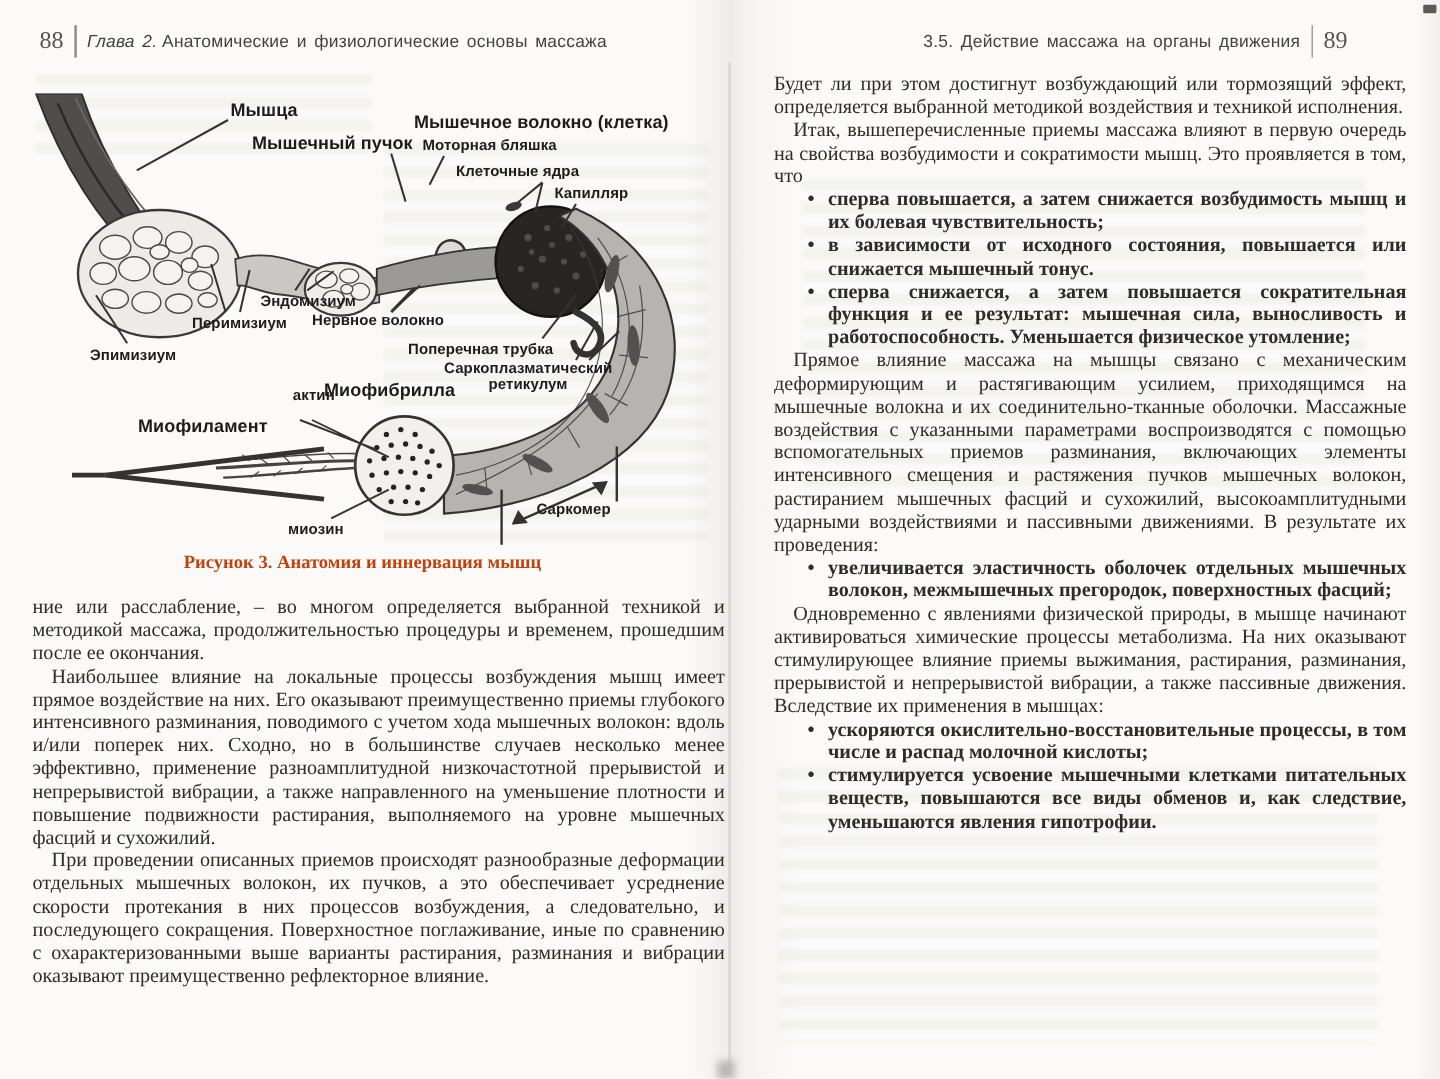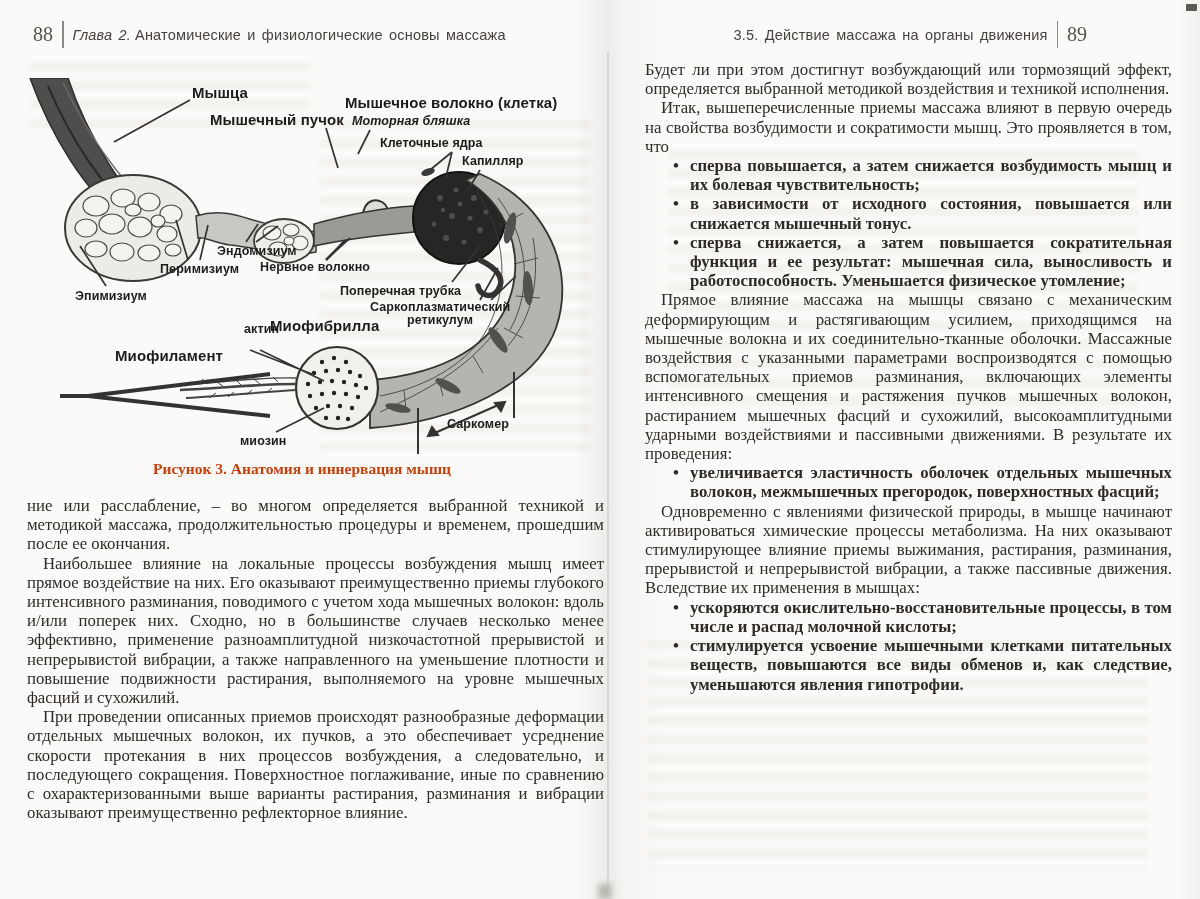--- a/index.html
+++ b/index.html
@@ -1,20 +1,20 @@
 <!DOCTYPE html>
 <html><head>
 <meta charset="utf-8">
 <style>
   html,body{margin:0;padding:0;}
   body{width:1200px;height:899px;position:relative;background:#fbfaf8;overflow:hidden;
        font-family:"Liberation Serif",serif;color:#2d2a27;}
   .page{position:absolute;top:0;height:899px;border-radius:28px;}
   #left-page{left:0;width:608px;}
-  #right-page{left:608px;width:516px;}
+  #right-page{left:608px;width:516px;padding-left:36px;}
 
   
   .runhead{position:absolute;top:21px;display:flex;align-items:center;gap:9px;
            font-family:"Liberation Sans",sans-serif;font-size:14.5px;color:#454240;}
   #left-page .runhead{left:33px;}
   #right-page .runhead{right:37px;}
   .pagenum{font-family:"Liberation Serif",serif;font-size:20px;color:#56534f;}
   .runrule{width:1.5px;height:27px;background:#8a8885;}
   .chap-italic{font-style:italic;margin-right:4px;}
   .runtitle{letter-spacing:.2px;word-spacing:2px;}
@@ -208,21 +208,21 @@
         <path d="M300,180 L322,160"></path>
         <path d="M78,208 L52,168"></path>
         <path d="M424,204 L452,168"></path>
         <path d="M452,222 L470,190 M463,222 L488,198"></path>
       </g>
     </svg>
 
     <div class="fl fl-lg" style="left:164px;top:6px;">Мышца</div>
     <div class="fl fl-lg" style="left:182px;top:33px;">Мышечный пучок</div>
     <div class="fl fl-lg" style="left:317px;top:16px;">Мышечное волокно (клетка)</div>
-    <div class="fl" style="left:324px;top:36px;font-style:italic;">Моторная бляшка</div>
+    <div class="fl" style="left:324px;top:36px;">Моторная бляшка</div>
     <div class="fl" style="left:352px;top:58px;">Клеточные ядра</div>
     <div class="fl" style="left:434px;top:76px;">Капилляр</div>
     <div class="fl" style="left:189px;top:166px;">Эндомизиум</div>
     <div class="fl" style="left:132px;top:184px;">Перимизиум</div>
     <div class="fl" style="left:232px;top:182px;">Нервное волокно</div>
     <div class="fl" style="left:47px;top:211px;">Эпимизиум</div>
     <div class="fl" style="left:312px;top:206px;">Поперечная трубка</div>
     <div class="fl fl-c" style="left:342px;top:223px;width:140px;"><span>Саркоплазматический</span><br><span>ретикулум</span></div>
     <div class="fl fl-lg" style="left:242px;top:239px;">Миофибрилла</div>
     <div class="fl" style="left:195px;top:244px;margin-left:21px;">актин</div>

